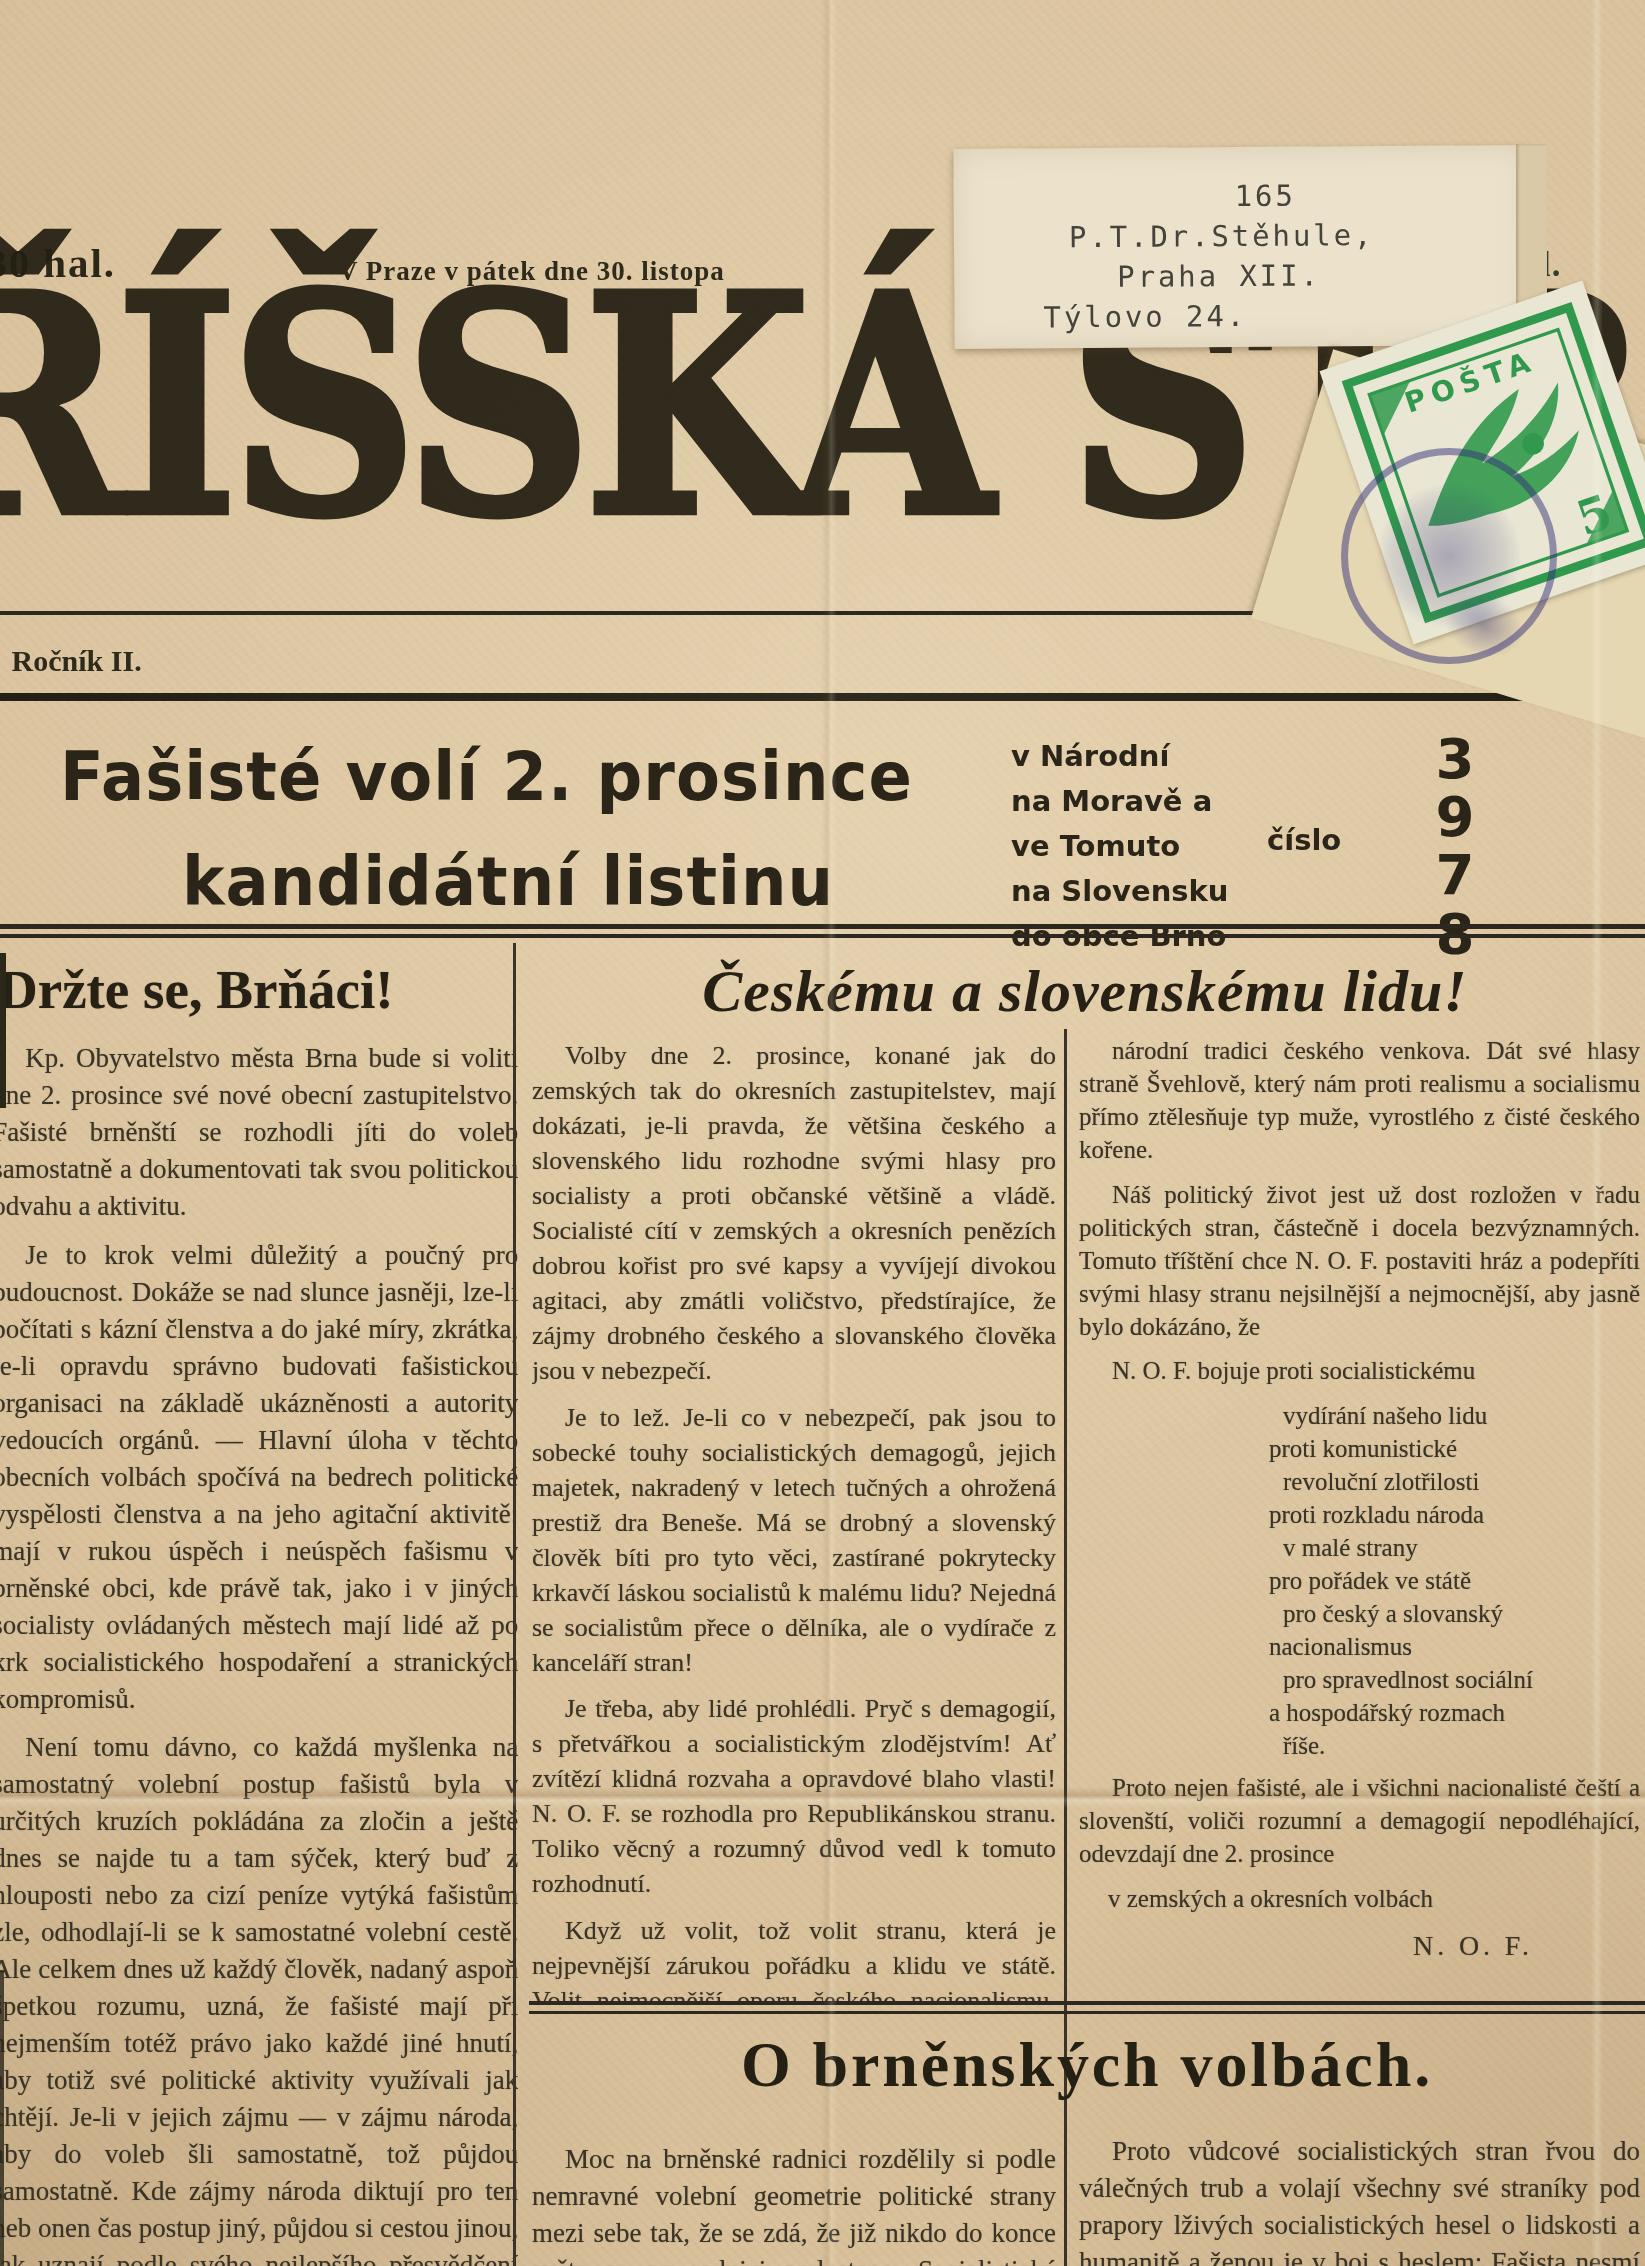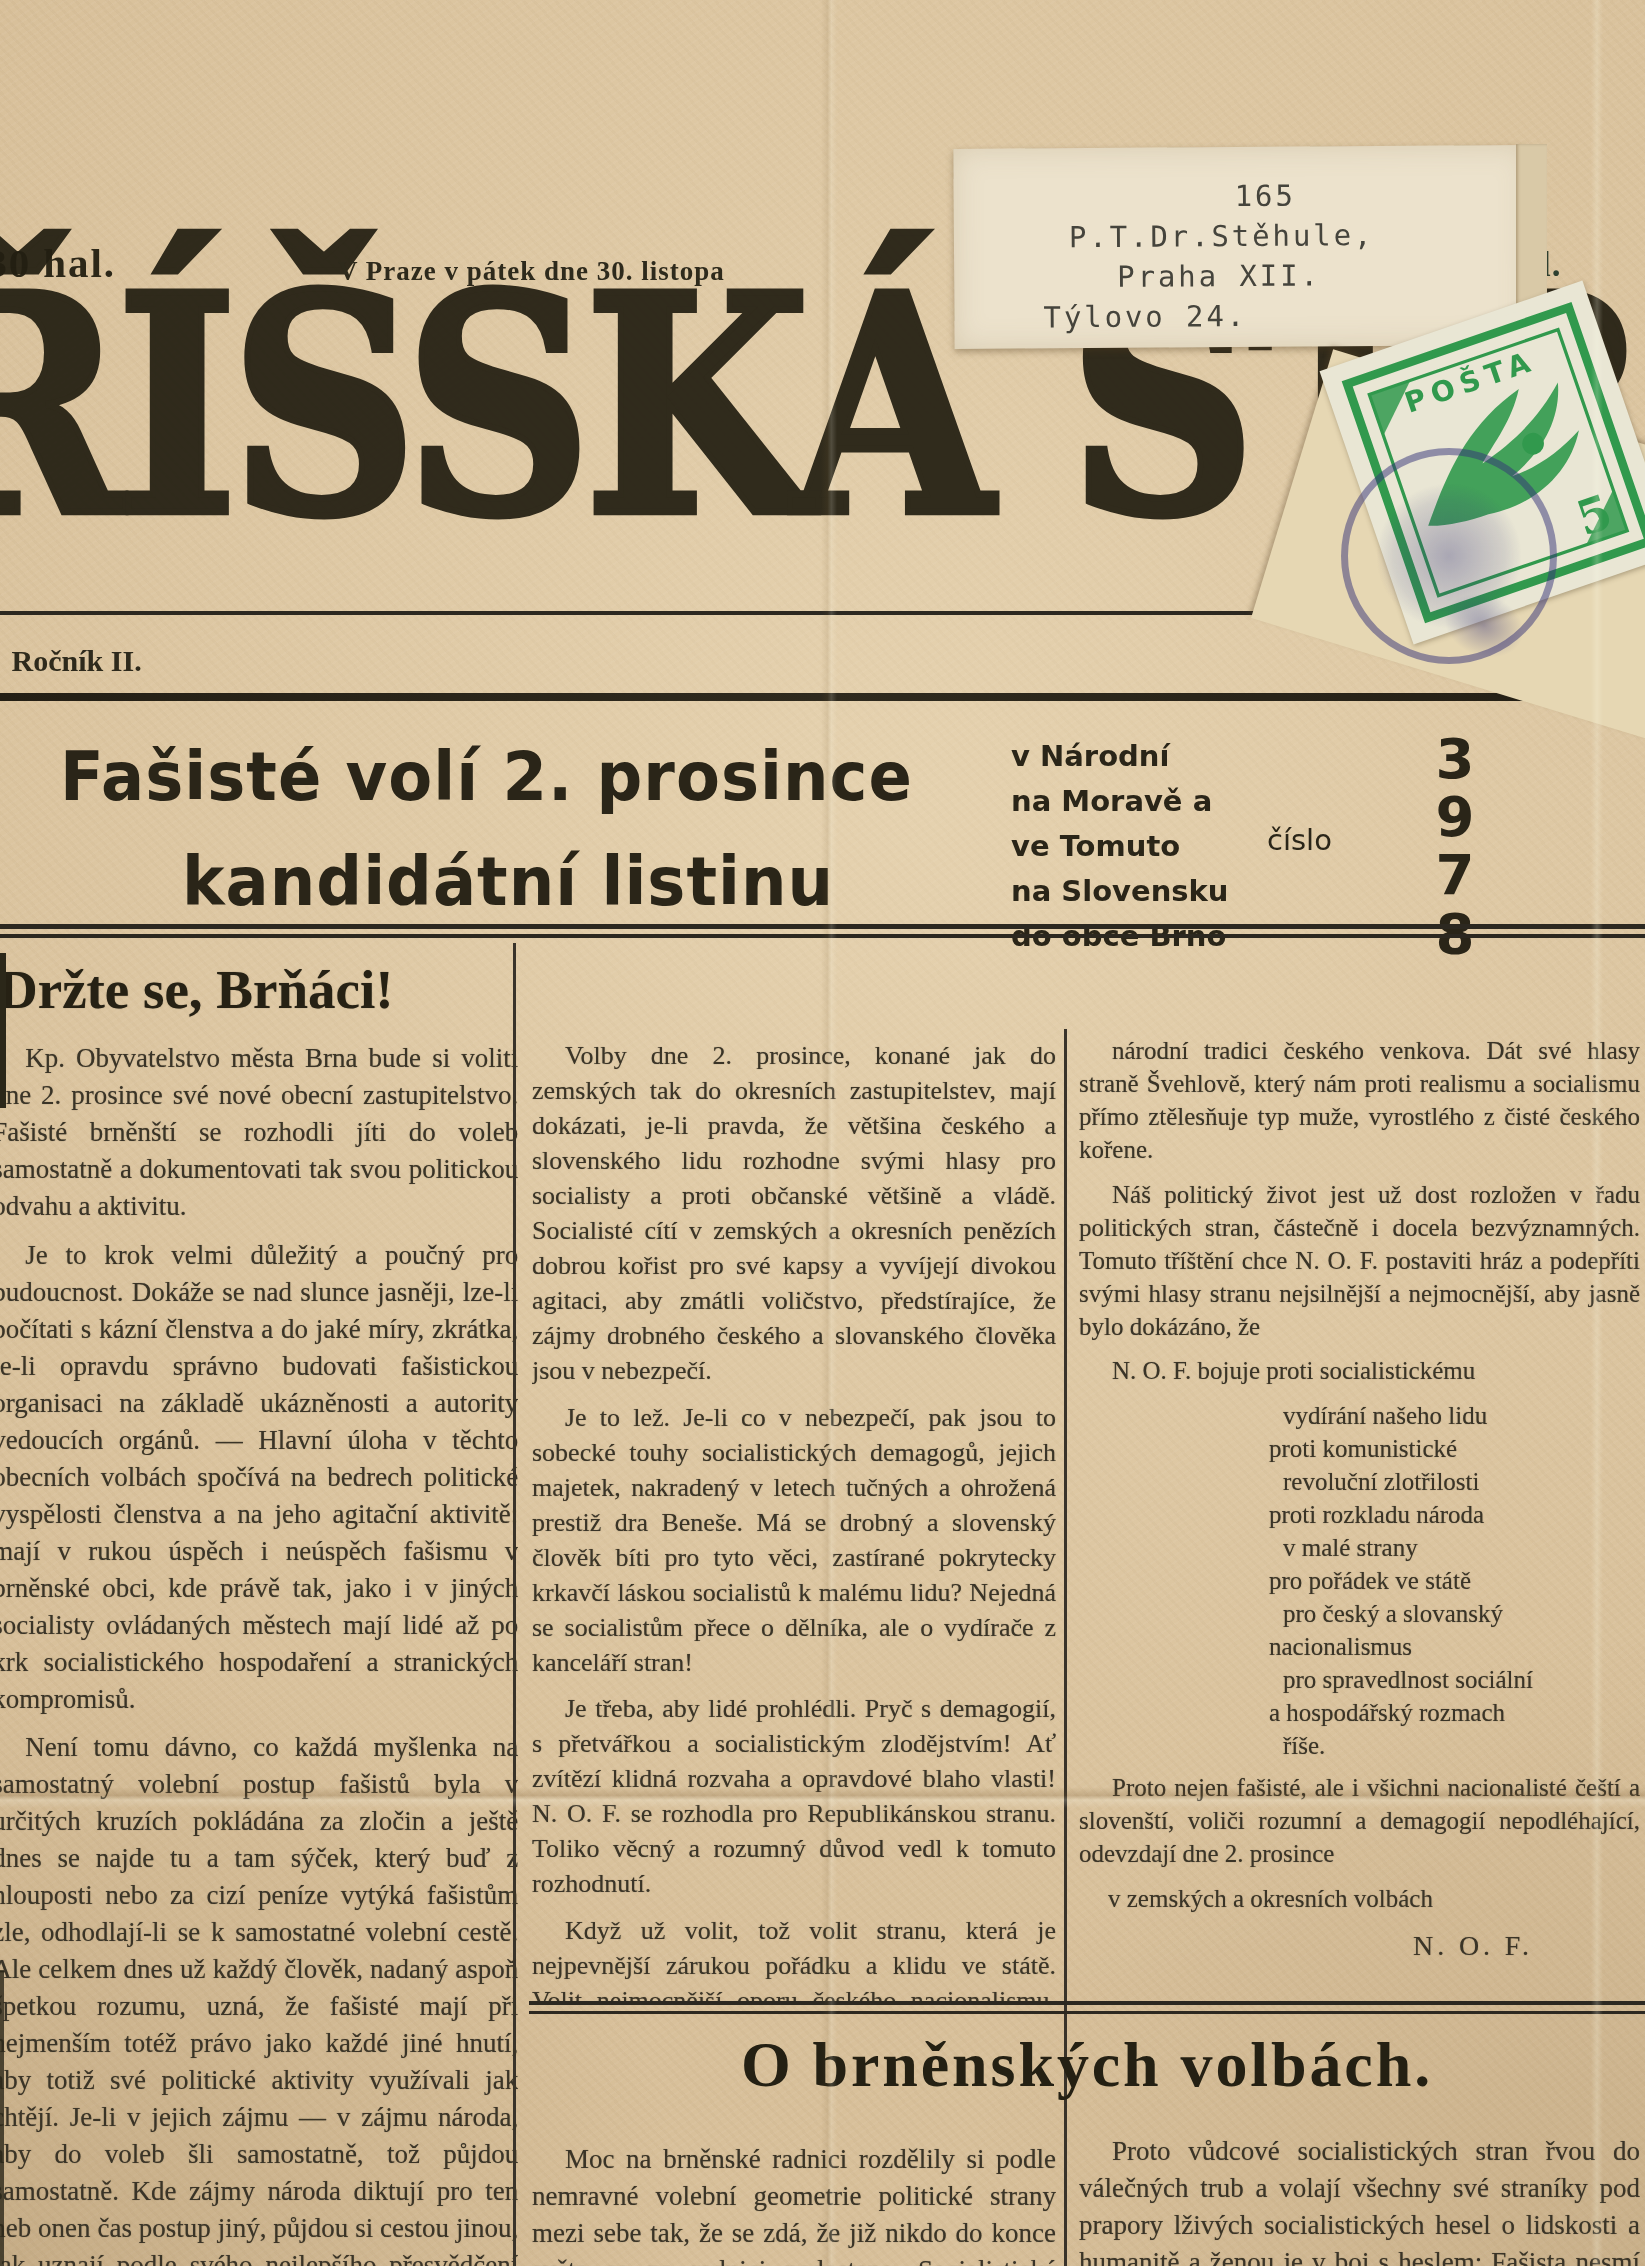--- a/index.html
+++ b/index.html
@@ -27,21 +27,21 @@
   #rule-mast{left:0;top:611px;width:1646px;height:3.9px;}
   #volume{left:11.6px;top:644px;font-size:30px;font-weight:bold;color:#2e2a1c;}
   #subtitle{left:0;top:629px;width:1591px;text-align:center;font-size:41px;font-weight:bold;color:#2b2719;letter-spacing:1.9px;}
   #issue{left:1434px;top:644px;font-size:30px;font-weight:bold;color:#2e2a1c;}
   #rule-thick{left:0;top:693px;width:1646px;height:7.8px;background:linear-gradient(90deg,#241f15 0%,#2f2a1e 50%,#241f15 100%);}
   
   .hdl{font-family:"DejaVu Sans",sans-serif;font-weight:bold;color:#2a2518;transform:scaleY(1.06);transform-origin:top left;letter-spacing:1px;white-space:nowrap;}
   #headline1{left:60px;top:737px;font-size:64px;}
   #headline2{left:182px;top:842px;font-size:64px;}
   #lead-labels{left:1011px;top:734px;font-family:"DejaVu Sans",sans-serif;font-weight:bold;font-size:29px;line-height:45px;color:#2a2518;white-space:nowrap;}
-  #cislo{left:1267px;top:823px;font-family:"DejaVu Sans",sans-serif;font-weight:normal;font-size:29px;color:#2a2518;}
+  #cislo{left:1267px;top:823px;font-family:"DejaVu Sans",sans-serif;font-weight:bold;font-size:29px;color:#2a2518;}
   .leadnum{left:1419px;width:72px;text-align:center;font-family:"DejaVu Sans",sans-serif;font-weight:bold;font-size:56px;color:#2a2518;}
   #num0{top:726px;}#num1{top:784px;}#num2{top:842px;}#num3{top:901px;}
   #rule-dbl-a{left:0;top:924px;width:1646px;height:4.9px;}
   #rule-dbl-b{left:0;top:934px;width:1646px;height:3.9px;}
   
   .bodycol{text-align:justify;overflow:hidden;color:#3a3427;text-shadow:0 0 1px rgba(58,52,39,.55);}
   .para{margin:0 0 11.6px 0;text-indent:33px;}
   #col1{left:-7.8px;top:957px;width:526px;height:1310px;font-size:27px;line-height:37px;}
   #col1-title{font-size:55px;line-height:62px;font-weight:bold;color:#262114;margin:1.9px 0 19.4px 5.8px;text-indent:0;font-family:"Liberation Serif",serif;}
   #vrule1{left:513px;top:943px;width:2.9px;height:1324px;background:#39332a;}
@@ -125,20 +125,21 @@
   <div class="abs" id="vrule1"></div>
   <div class="abs" id="vrule2"></div>
 
   <div class="abs bodycol" id="col1">
     <div id="col1-title">Držte se, Brňáci!</div>
     <p class="para">Kp. Obyvatelstvo města Brna bude si voliti dne 2. prosince své nové obecní zastupitelstvo. Fašisté brněnští se rozhodli jíti do voleb samostatně a dokumentovati tak svou politickou odvahu a aktivitu.</p>
     <p class="para">Je to krok velmi důležitý a poučný pro budoucnost. Dokáže se nad slunce jasněji, lze-li počítati s kázní členstva a do jaké míry, zkrátka, je-li opravdu správno budovati fašistickou organisaci na základě ukázněnosti a autority vedoucích orgánů. — Hlavní úloha v těchto obecních volbách spočívá na bedrech politické vyspělosti členstva a na jeho agitační aktivitě: mají v rukou úspěch i neúspěch fašismu v brněnské obci, kde právě tak, jako i v jiných socialisty ovládaných městech mají lidé až po krk socialistického hospodaření a stranických kompromisů.</p>
     <p class="para">Není tomu dávno, co každá myšlenka na samostatný volební postup fašistů byla v určitých kruzích pokládána za zločin a ještě dnes se najde tu a tam sýček, který buď z hlouposti nebo za cizí peníze vytýká fašistům zle, odhodlají-li se k samostatné volební cestě. Ale celkem dnes už každý člověk, nadaný aspoň špetkou rozumu, uzná, že fašisté mají při nejmenším totéž právo jako každé jiné hnutí, aby totiž své politické aktivity využívali jak chtějí. Je-li v jejich zájmu — v zájmu národa, aby do voleb šli samostatně, tož půjdou samostatně. Kde zájmy národa diktují pro ten neb onen čas postup jiný, půjdou si cestou jinou, jak uznají podle svého nejlepšího přesvědčení za nutné. Naopak, náš postup pro zemské a okresní volby vyvolal i v nefašistických kruzích určité podivení a bylo nám i občanským tiskem vykládáno ve zlé, že jsme se rozhodli ke kooperaci s politickou stranou a nešli do voleb sami. Je přirozeno, že si fašisté nemohou dáti nadiktovati své jednání kýmkoli. Sami musí věděti, co mají činiti a je jen dokladem po-</p>
   </div>
 
+  <div class="abs noint" id="main-title">Českému a slovenskému lidu!</div>
 
   <div class="abs bodycol" id="col2">
     <p class="para">Volby dne 2. prosince, konané jak do zemských tak do okresních zastupitelstev, mají dokázati, je-li pravda, že většina českého a slovenského lidu rozhodne svými hlasy pro socialisty a proti občanské většině a vládě. Socialisté cítí v zemských a okresních penězích dobrou kořist pro své kapsy a vyvíjejí divokou agitaci, aby zmátli voličstvo, předstírajíce, že zájmy drobného českého a slovanského člověka jsou v nebezpečí.</p>
     <p class="para">Je to lež. Je-li co v nebezpečí, pak jsou to sobecké touhy socialistických demagogů, jejich majetek, nakradený v letech tučných a ohrožená prestiž dra Beneše. Má se drobný a slovenský člověk bíti pro tyto věci, zastírané pokrytecky krkavčí láskou socialistů k malému lidu? Nejedná se socialistům přece o dělníka, ale o vydírače z kanceláří stran!</p>
     <p class="para">Je třeba, aby lidé prohlédli. Pryč s demagogií, s přetvářkou a socialistickým zlodějstvím! Ať zvítězí klidná rozvaha a opravdové blaho vlasti! N. O. F. se rozhodla pro Republikánskou stranu. Toliko věcný a rozumný důvod vedl k tomuto rozhodnutí.</p>
     <p class="para">Když už volit, tož volit stranu, která je nejpevnější zárukou pořádku a klidu ve státě. Volit nejmocnější oporu českého nacionalismu, zakotveného pevně v tisícileté</p>
   </div>
 
   <div class="abs bodycol" id="col3">
     <p class="para">národní tradici českého venkova. Dát své hlasy straně Švehlově, který nám proti realismu a socialismu přímo ztělesňuje typ muže, vyrostlého z čisté českého kořene.</p>

